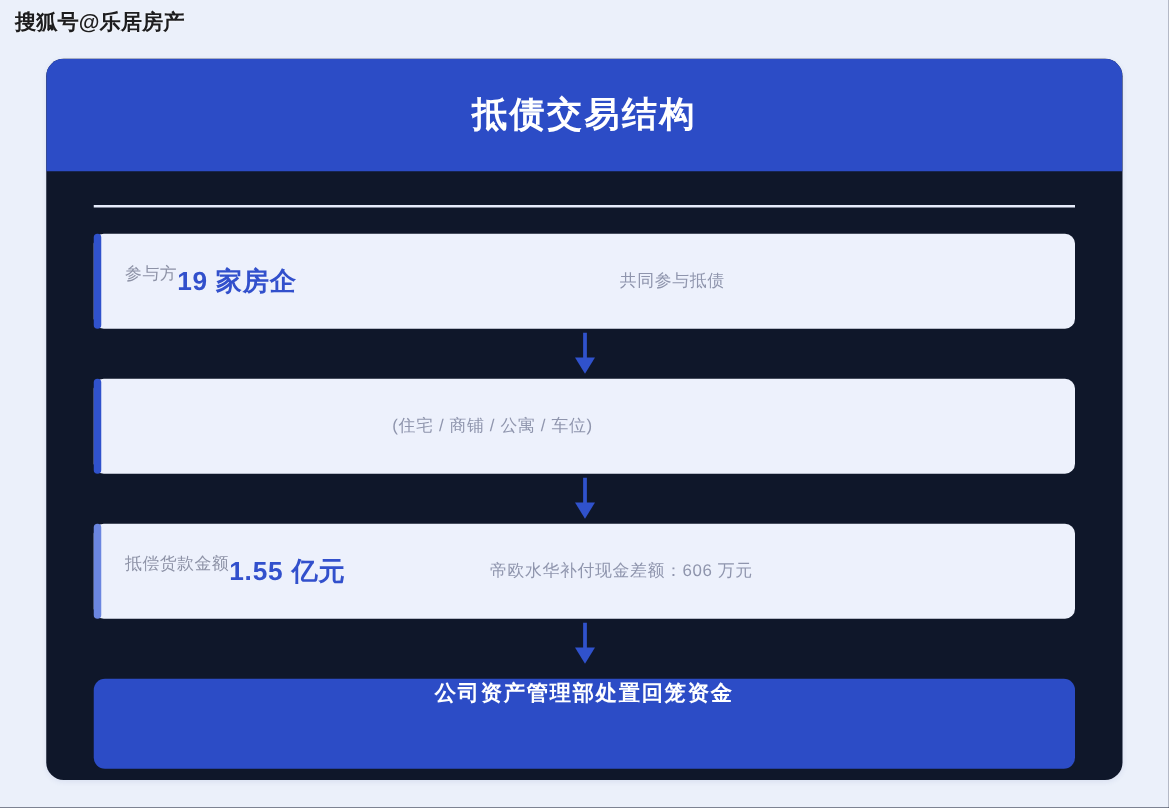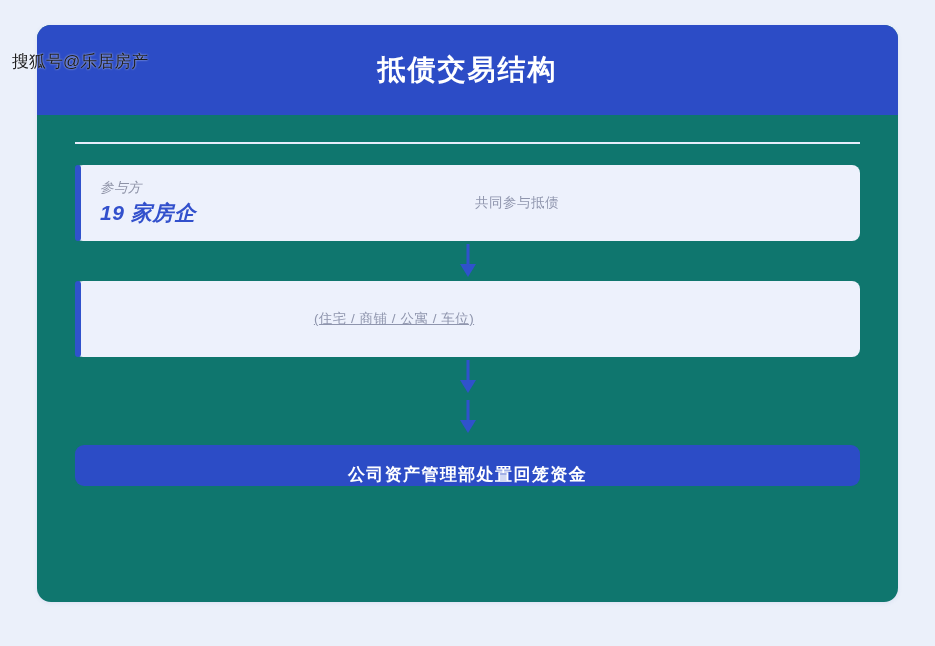--- a/index.html
+++ b/index.html
@@ -14,37 +14,36 @@
     overflow: hidden;
     position: relative;
   }
 
   
   .watermark {
     position: absolute;
     left: 12px;
     top: 6px;
     font-size: 17px;
-    font-weight: 400;
+    font-weight: 700;
     color: #1d1d1f;
     letter-spacing: 0px;
     white-space: nowrap;
     z-index: 5;
     text-shadow: 0 0 2px rgba(255,255,255,0.85);
-    margin-top: 44px;
   }
 
   
   .panel {
     position: absolute;
     left: 37px;
-    top: 25px;
+    top: 47px;
     width: 861px;
     height: 577px;
-    background: #0f766e;
+    background: #0f172a;
     border-radius: 14px;
     box-shadow: 0 1px 4px rgba(80, 100, 170, 0.10);
     overflow: hidden;
     box-sizing: border-box;
   }
 
   .panel-header {
     height: 90px;
     background: #2c4cc6;
     display: flex;
@@ -93,24 +92,23 @@
     height: 76px;
     background: #3052cc;
     border-radius: 4px;
   }
   .row.soft .row-accent {
     background: #6b86e0;
   }
 
   .row-main {
     display: flex;
-    flex-direction: column;
+    flex-direction: row;
     justify-content: center;
     flex: 0 0 auto;
-    font-style: italic;
   }
   .row-label {
     font-size: 13.5px;
     color: #8d92a6;
     line-height: 1.35;
     letter-spacing: 0.4px;
   }
   .row-value {
     font-size: 21px;
     font-weight: 700;
@@ -125,44 +123,43 @@
     flex: 1 1 auto;
     text-align: center;
     font-size: 13.5px;
     color: #8f95ad;
     letter-spacing: 0.5px;
     white-space: nowrap;
   }
   .row-note.mid {
     text-align: center;
     padding-right: 150px;
-    text-decoration: underline;
   }
   .row-note.mid2 {
     text-align: center;
     padding-right: 120px;
   }
 
   
   .arrow {
     height: 40px;
     display: flex;
     align-items: center;
     justify-content: center;
   }
   .arrow svg { display: block; }
 
   
   .action-bar {
     margin-top: 8px;
-    height: 41px;
+    height: 72px;
     background: #2c4cc6;
     border-radius: 9px;
     display: flex;
-    align-items: flex-end;
+    align-items: flex-start;
     justify-content: center;
   }
   .action-bar-label {
     color: #ffffff;
     font-size: 17px;
     font-weight: 700;
     letter-spacing: 1.4px;
   }
 </style>
 </head>
@@ -203,20 +200,28 @@
         <div class="row-note mid">(住宅 / 商铺 / 公寓 / 车位)</div>
       </div>
 
       <div class="arrow">
         <svg width="22" height="34" viewBox="0 0 22 34" aria-hidden="true">
           <rect x="9.5" y="0" width="3" height="22" fill="#3052cc"></rect>
           <polygon points="3,20 19,20 11,33" fill="#3052cc"></polygon>
         </svg>
       </div>
 
+      <div class="row soft">
+        <div class="row-accent"></div>
+        <div class="row-main">
+          <div class="row-label">抵偿货款金额</div>
+          <div class="row-value">1.55 亿元</div>
+        </div>
+        <div class="row-note mid2">帝欧水华补付现金差额：606 万元</div>
+      </div>
 
       <div class="arrow">
         <svg width="22" height="34" viewBox="0 0 22 34" aria-hidden="true">
           <rect x="9.5" y="0" width="3" height="22" fill="#3052cc"></rect>
           <polygon points="3,20 19,20 11,33" fill="#3052cc"></polygon>
         </svg>
       </div>
 
       <div class="action-bar">
         <div class="action-bar-label">公司资产管理部处置回笼资金</div>

